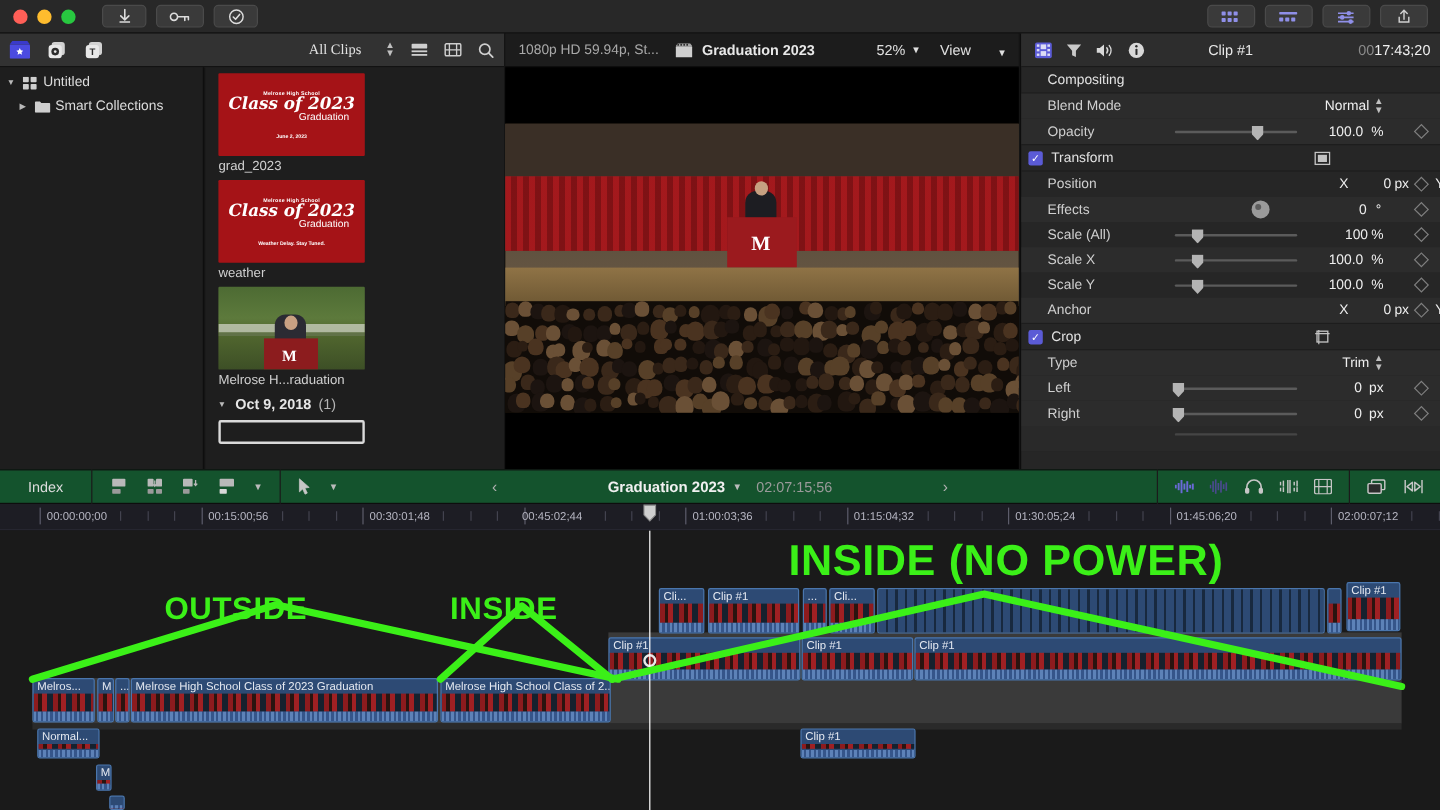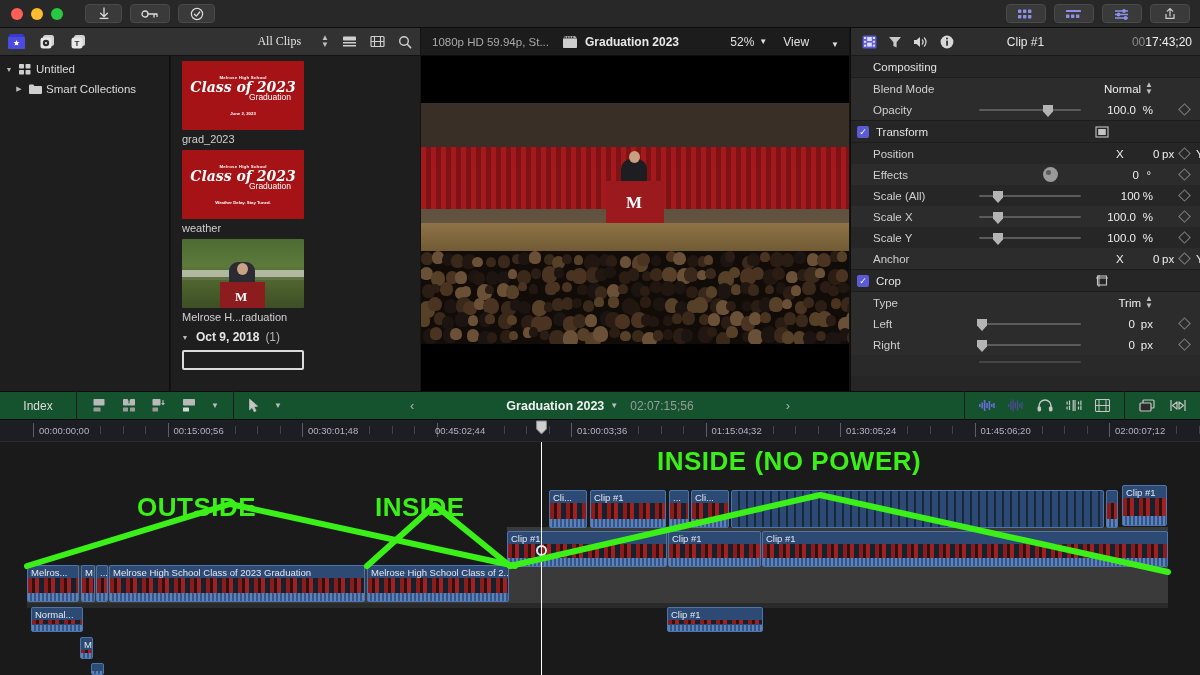--- a/index.html
+++ b/index.html
@@ -1168,21 +1168,21 @@
       </div>
       <div class="skim" style="left: 536px; top: 103px;"></div>
       <div class="playhead" style="left: 541px;"></div>
       <svg class="annosvg" viewBox="0 0 1200 233">
         <polyline points="27,566 230,504 515,566" fill="none" stroke="#3bf018" stroke-width="6" stroke-linejoin="round" stroke-linecap="round" transform="translate(0,-442)"></polyline>
         <polyline points="367,566 435,505 510,566" fill="none" stroke="#3bf018" stroke-width="6" stroke-linejoin="round" stroke-linecap="round" transform="translate(0,-442)"></polyline>
         <polyline points="510,566 820,495 1168,572" fill="none" stroke="#3bf018" stroke-width="6" stroke-linejoin="round" stroke-linecap="round" transform="translate(0,-442)"></polyline>
       </svg>
       <div class="anno" style="left: 137px; top: 50px; color: rgb(59, 240, 24);">OUTSIDE</div>
       <div class="anno" style="left: 375px; top: 50px; color: rgb(59, 240, 24);">INSIDE</div>
-      <div class="anno" style="left: 657px; top: 4px; color: rgb(59, 240, 24); font-size: 26px;">INSIDE (NO POWER)</div>
+      <div class="anno" style="left: 657px; top: 4px; color: rgb(59, 240, 24); font-size: 36px;">INSIDE (NO POWER)</div>
     </div>
 
   <div class="phtop" id="phhandle" style="left: 536px;">
     <svg width="11" height="15" viewBox="0 0 11 15">
         <path d="M0.6 1h9.8v8l-4.9 5-4.9-5z" fill="#cfcfcf" stroke="#8d8d8d" stroke-width="1"></path>
       </svg>
   </div>
 
 </div>
 

